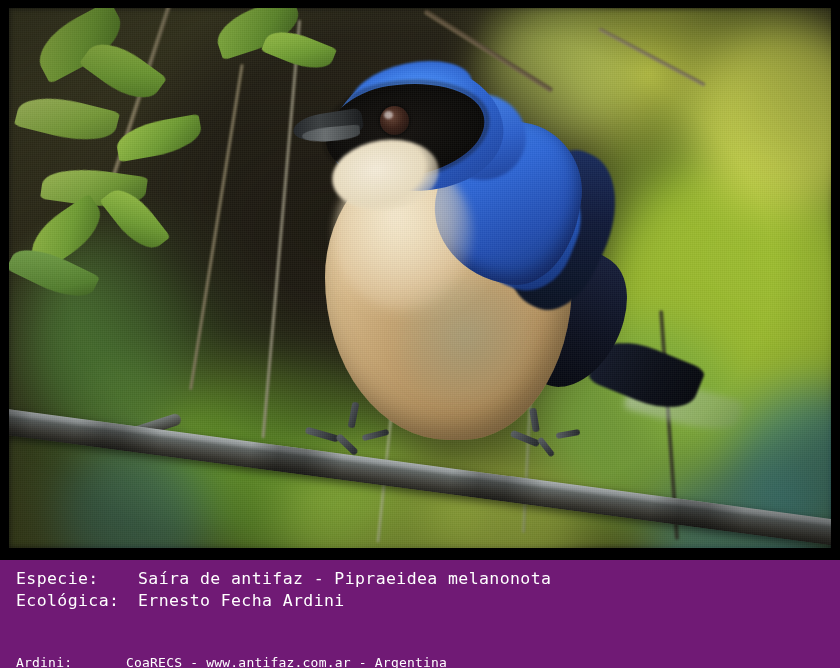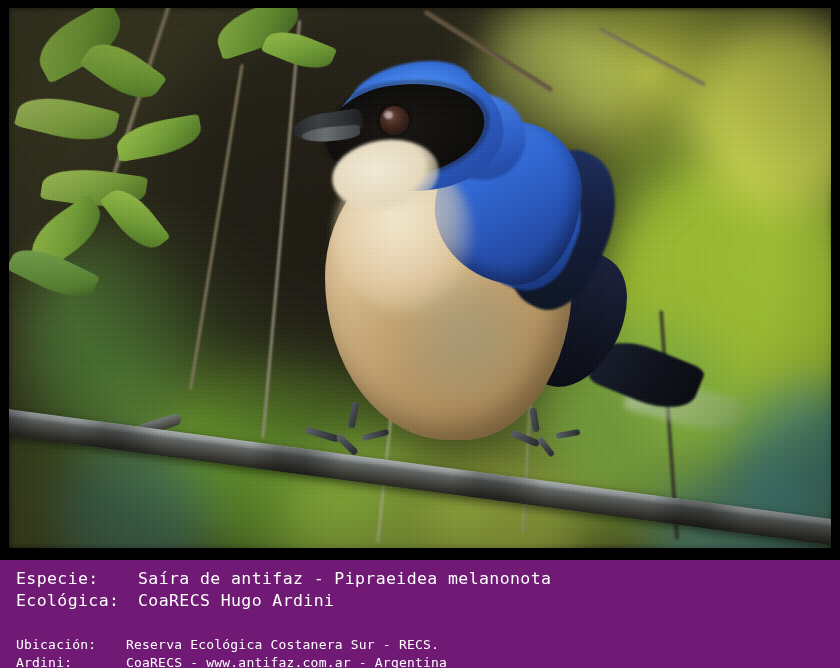--- a/index.html
+++ b/index.html
@@ -478,26 +478,23 @@
     </div>
   </div>
 
   <div id="caption">
 
     <div class="cap-row cap-big" id="r-especie">
       <span class="cap-label lbl-big">Especie:</span><span class="cap-val">Saíra de antifaz - Pipraeidea melanonota</span>
     </div>
 
     <div class="cap-row cap-big" id="r-fotografo">
-      <span class="cap-label lbl-big">Ecológica:</span><span class="cap-val">CoaRECS Hugo Ardini</span>
+      <span class="cap-label lbl-big">Ecológica:</span><span class="cap-val">Ernesto Fecha Ardini</span>
     </div>
 
 
-    <div class="cap-row cap-small" id="r-ubicacion">
-      <span class="cap-label lbl-small">Ubicación:</span><span class="cap-val">Reserva Ecológica Costanera Sur - RECS.</span>
-    </div>
 
     <div class="cap-row cap-small" id="r-fuente">
       <span class="cap-label lbl-small">Ardini:</span><span class="cap-val">CoaRECS - www.antifaz.com.ar - Argentina</span>
     </div>
 
   </div>
 </div>
 
 </body></html>

